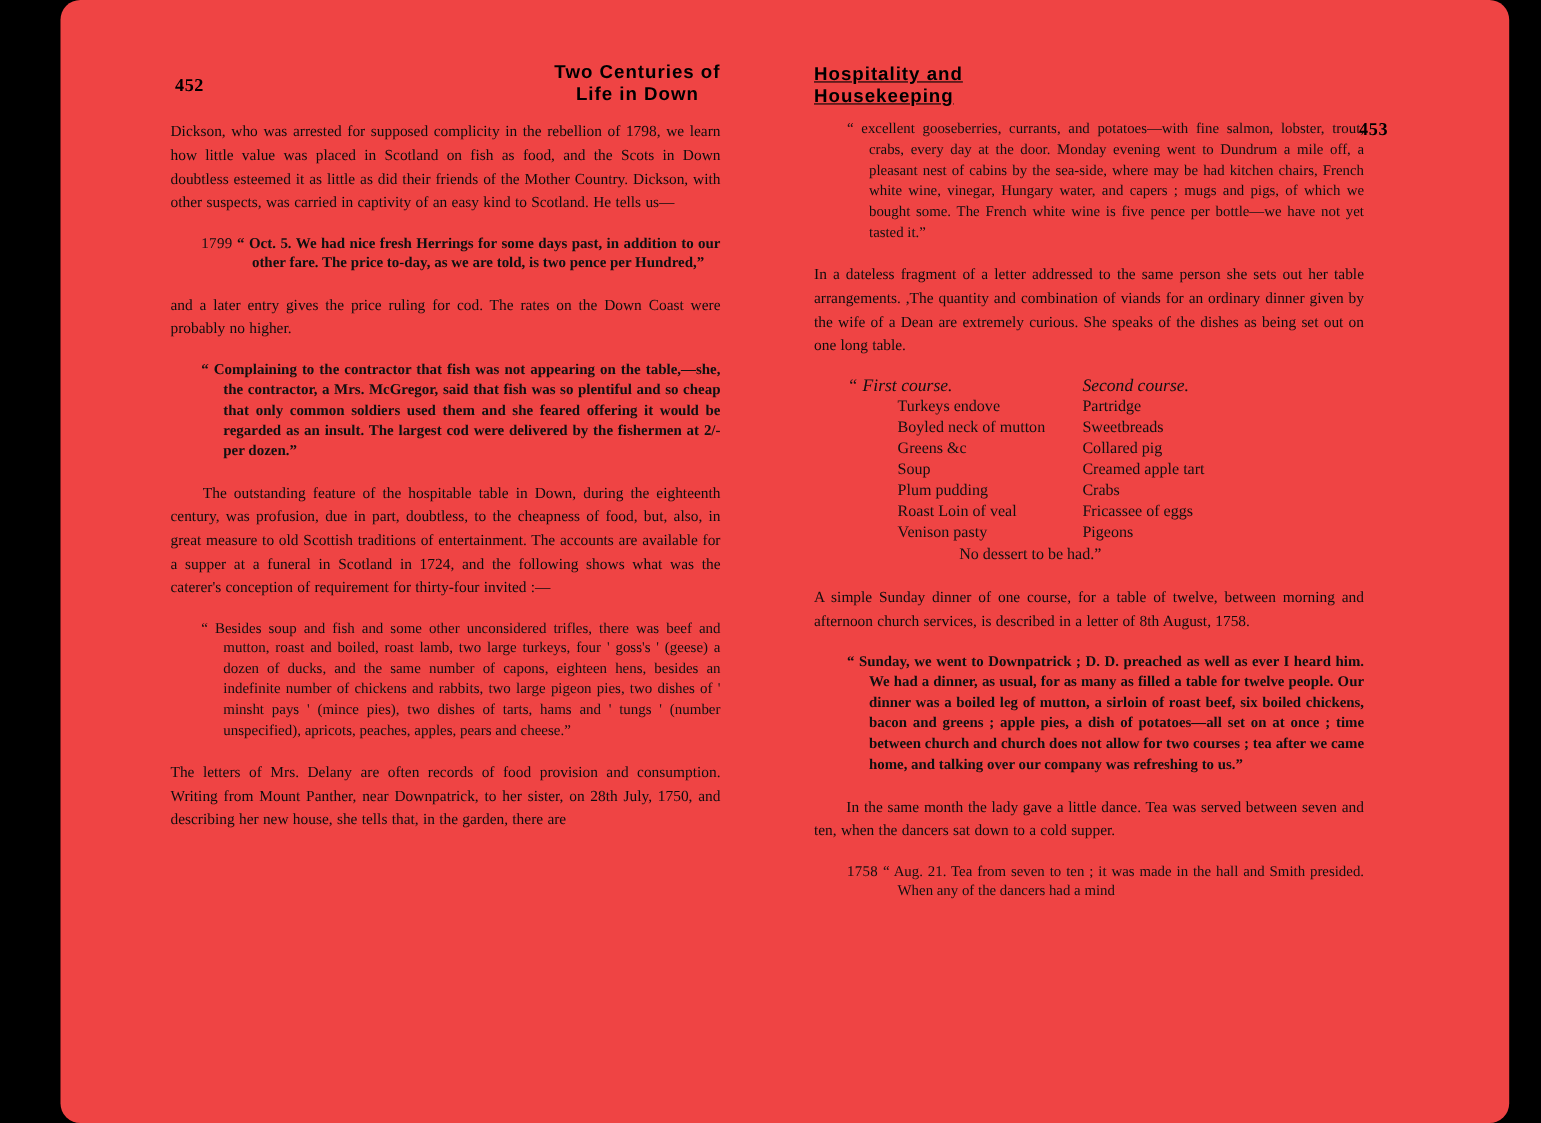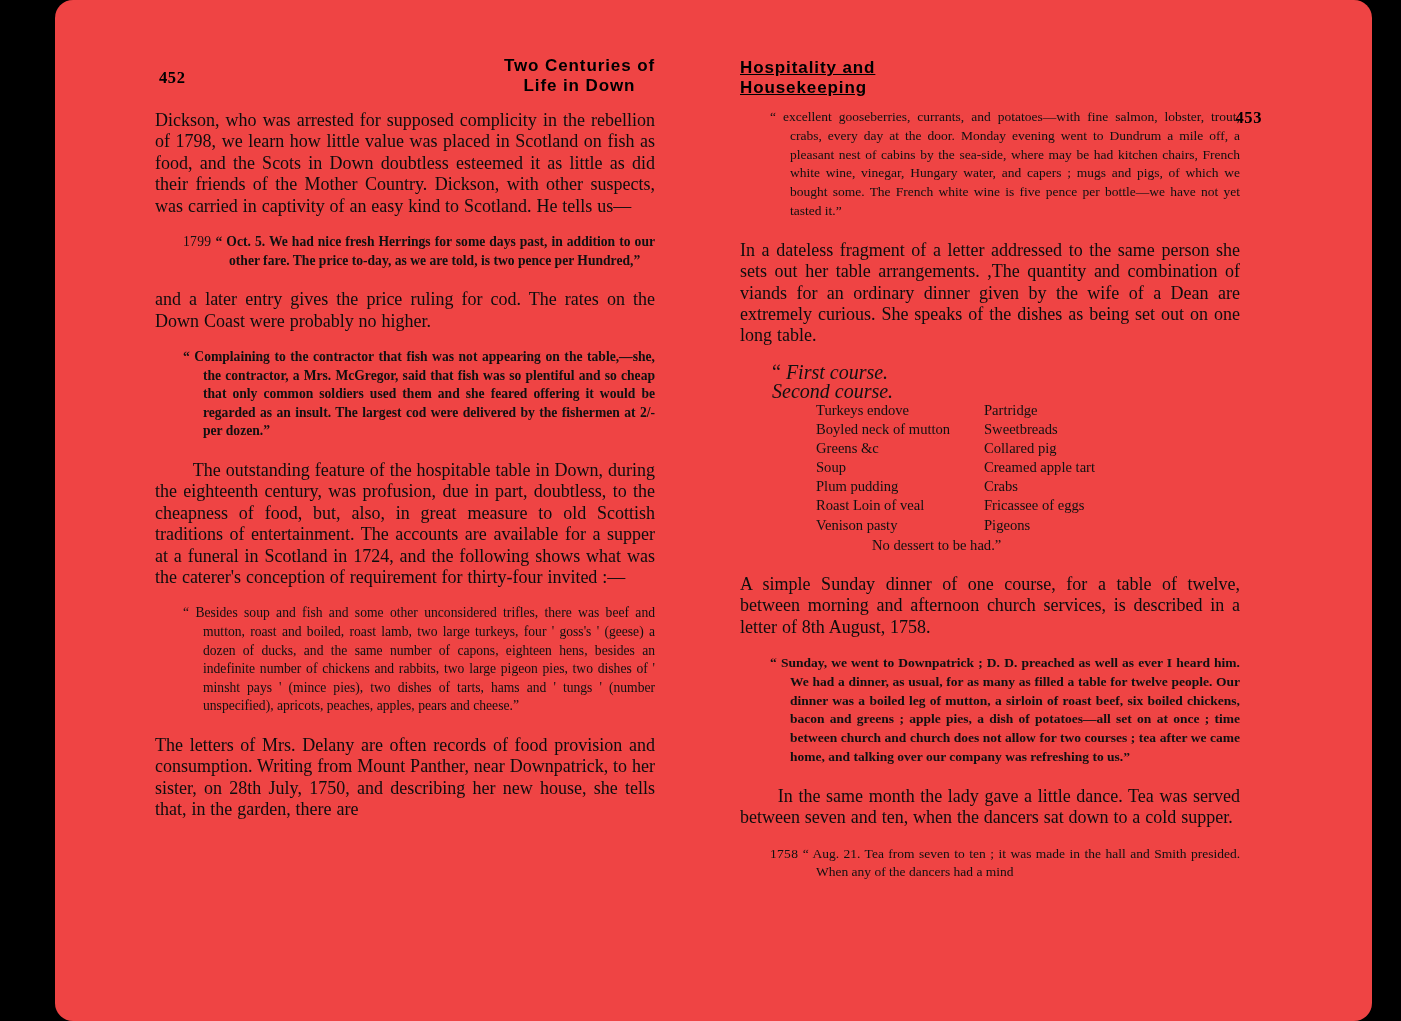--- a/index.html
+++ b/index.html
@@ -86,21 +86,21 @@
   .body-col {
     position: absolute;
     top: 110px;
     left: 0;
     width: 500px;
   }
   .body-col.right-body { top: 108px; }
 
   p.para {
     margin: 0 0 0 0;
-    font-size: 18px;
+    font-size: 14px;
     line-height: 21.4px;
     text-align: justify;
     text-align-last: left;
     color: #0d0d0d;
     font-family: "Liberation Serif", "DejaVu Serif", serif;
     word-spacing: 0.4px;
   }
   p.para.indent { text-indent: 2.1em; }
   p.gap-md { margin-top: 19px; }
 
@@ -142,22 +142,21 @@
   .menu-block {
     margin-top: 16px;
     padding-left: 32px;
     font-size: 14.6px;
     line-height: 19.1px;
     color: #111;
   }
   .menu-head {
     display: flex;
     font-style: italic;
-    font-size: 20px;
-    flex-direction: column;
+    font-size: 16px;
   }
   .menu-head .c1 { width: 212px; }
   .menu-head .c1 .q { font-style: normal; margin-right: 5px; }
   .menu-rows .menu-row { display: flex; }
   .menu-rows .c1 { width: 212px; padding-left: 44px; box-sizing: border-box; }
   .menu-rows .c2 { padding-left: 0; }
   .menu-foot {
     padding-left: 100px;
     margin-top: 1px;
   }

